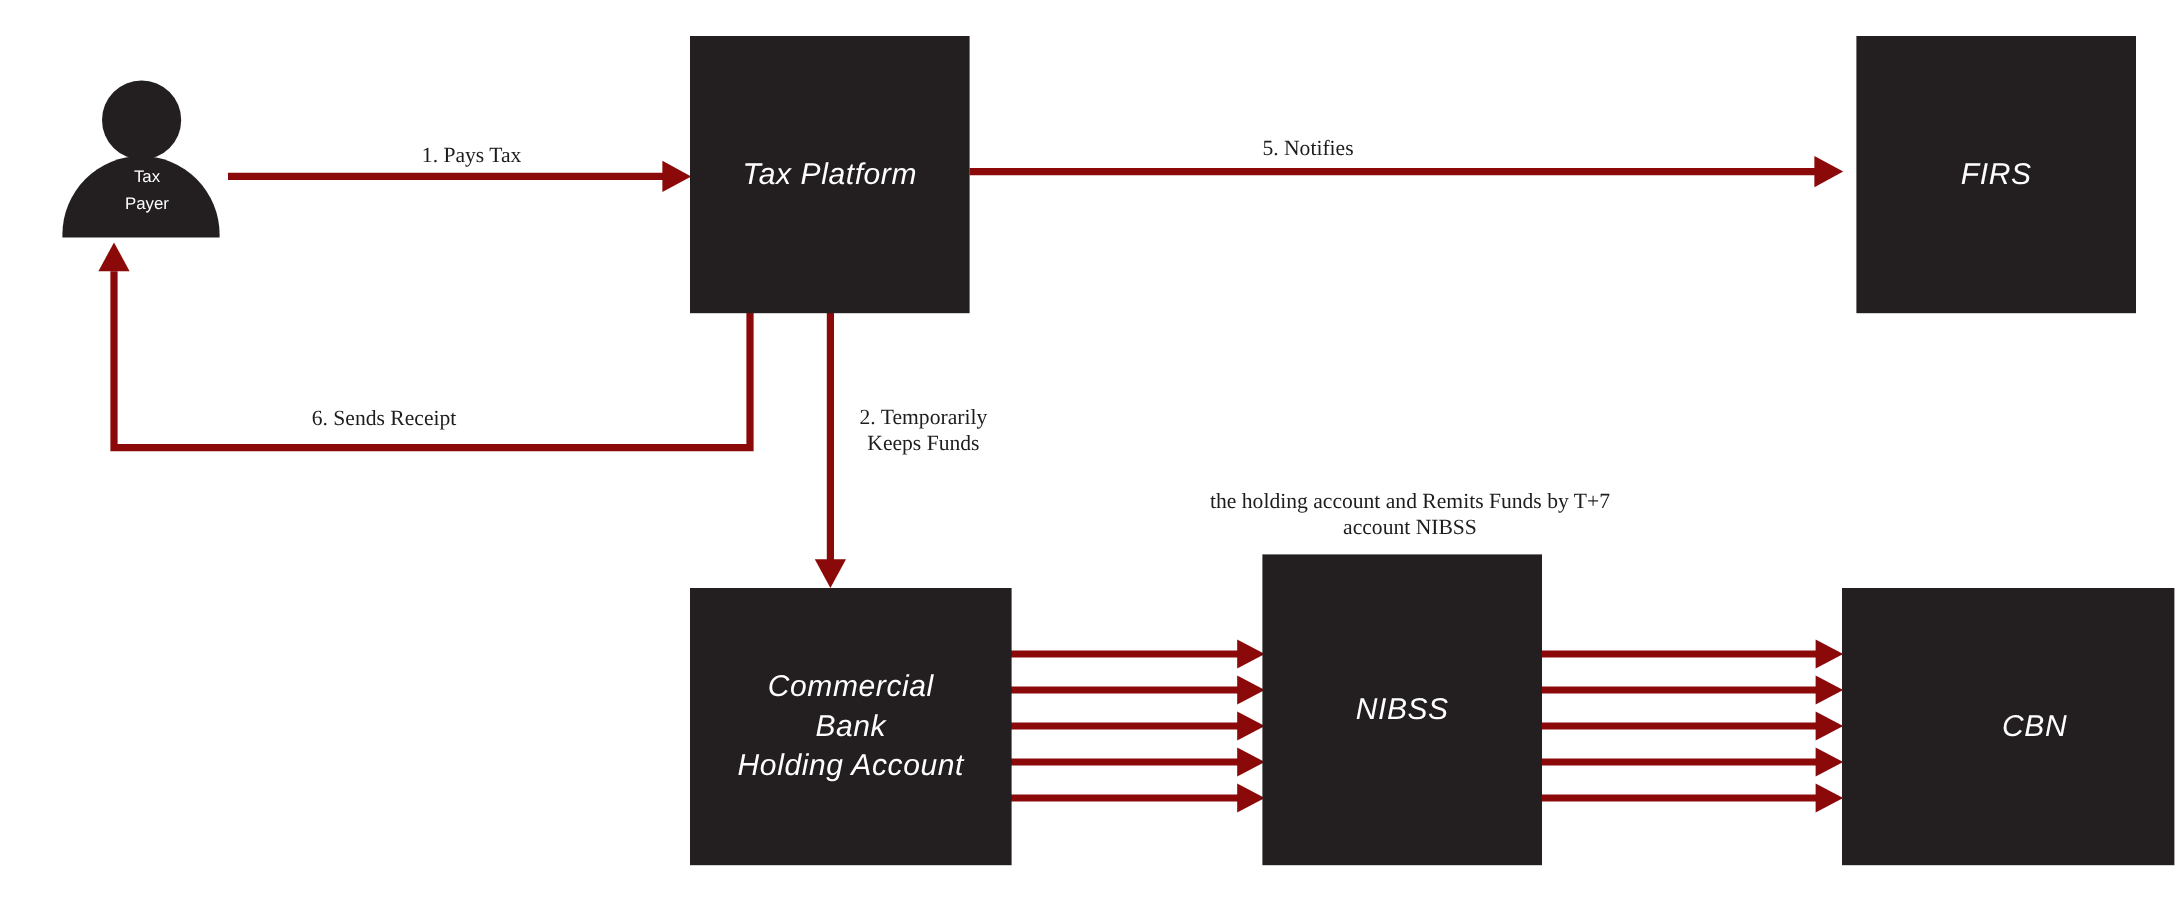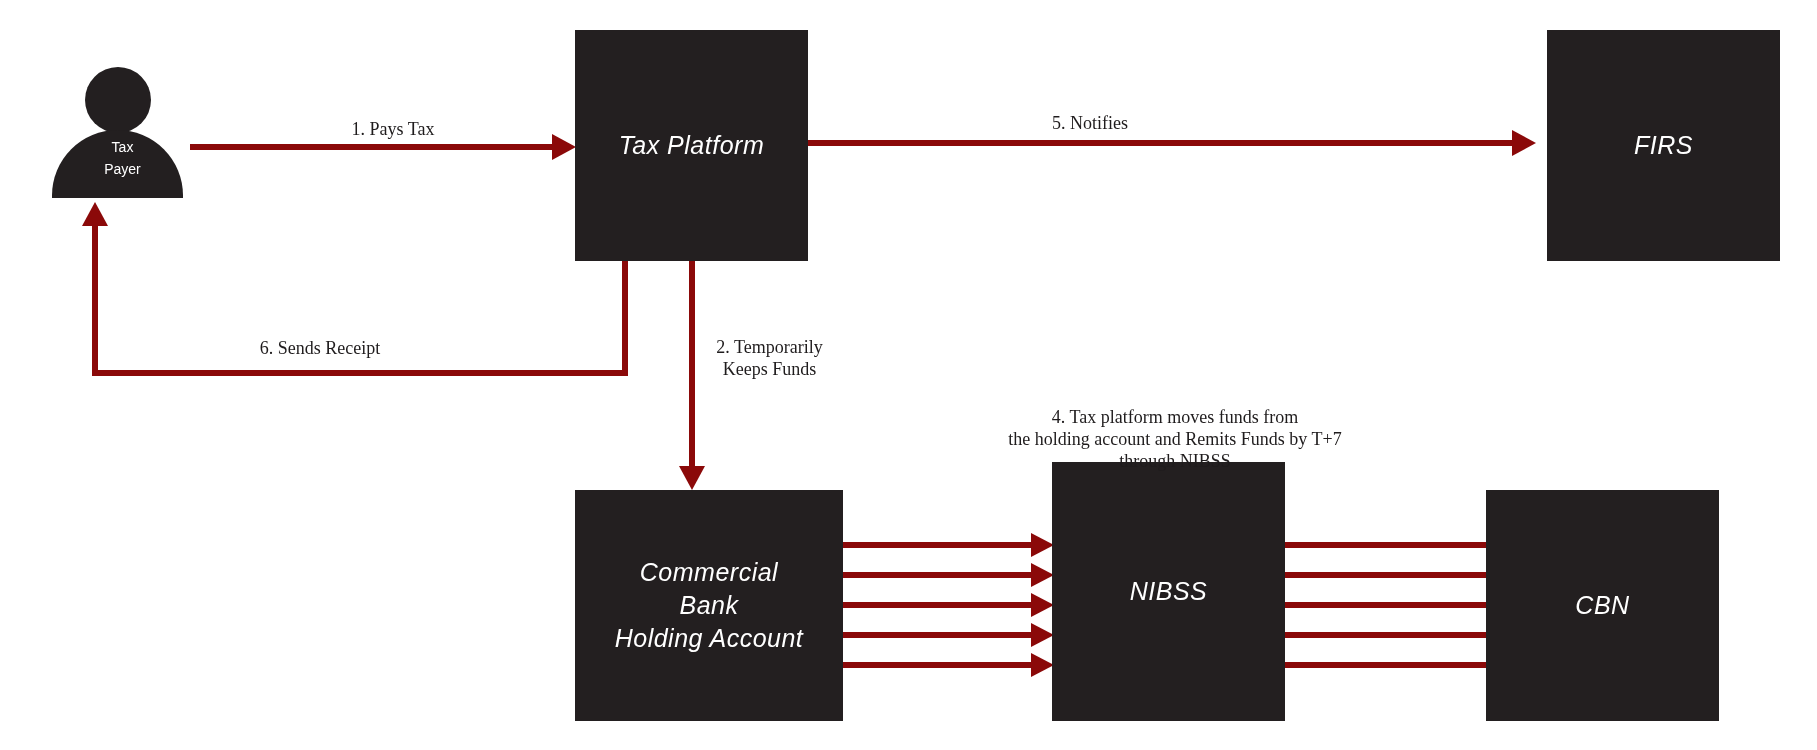--- a/index.html
+++ b/index.html
@@ -57,21 +57,21 @@
     position:absolute;left:57px;top:136px;width:131px;
     color:var(--box-text);
     font-size:14px;line-height:22px;
     text-align:center;
   }
   
   .pos-tax-platform{left:575px;top:30px;width:233px;height:231px;}
   .pos-firs{left:1535px;top:30px;width:233px;height:231px;margin-left:12px;}
   .pos-bank{left:575px;top:490px;width:268px;height:231px;}
   .pos-nibss{left:1052px;top:462px;width:233px;height:259px;}
-  .pos-cbn{left:1486px;top:490px;width:233px;height:231px;}
+  .pos-cbn{left:1535px;top:490px;width:233px;height:231px;padding-left:44px;}
   
   .pos-lbl-pays{left:283px;top:118px;width:220px;}
   .pos-lbl-notifies{left:980px;top:112px;width:220px;}
   .pos-lbl-receipt{left:210px;top:337px;width:220px;}
   .pos-lbl-keeps{left:672px;top:336px;width:195px;}
   .pos-lbl-remits{left:915px;top:406px;width:520px;}
 </style>
 </head>
 <body>
 
@@ -178,18 +178,17 @@
   <div class="label pos-lbl-notifies">5. Notifies</div>
 
   <div class="label pos-lbl-receipt">6. Sends Receipt</div>
 
   <div class="label pos-lbl-keeps">
     <div>2. Temporarily</div>
     <div>Keeps Funds</div>
   </div>
 
   <div class="label pos-lbl-remits">
-    <div>4. Tax platform moves funds from</div>
     <div>the holding account and Remits Funds by T+7</div>
-    <div>through NIBSS</div>
+    <div>account NIBSS</div>
   </div>
 
 </div>
 
 </body></html>

